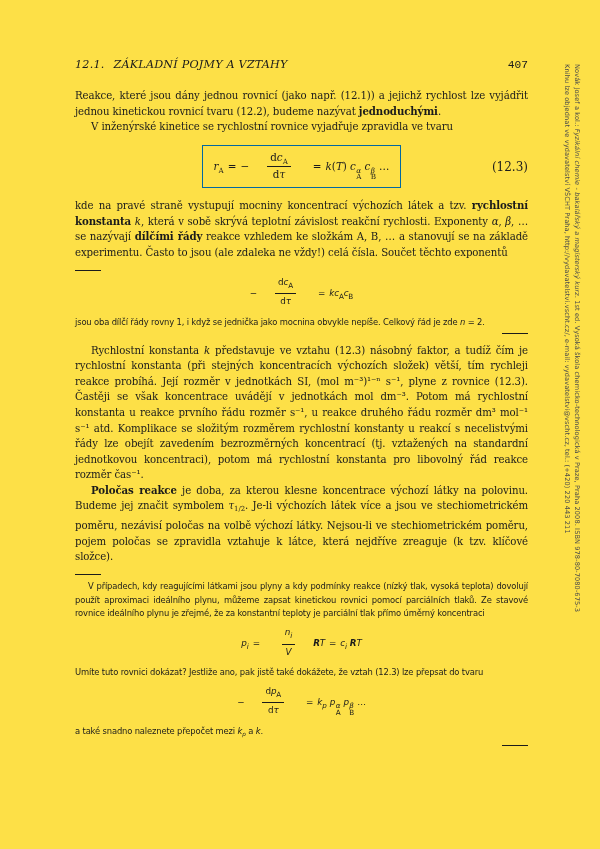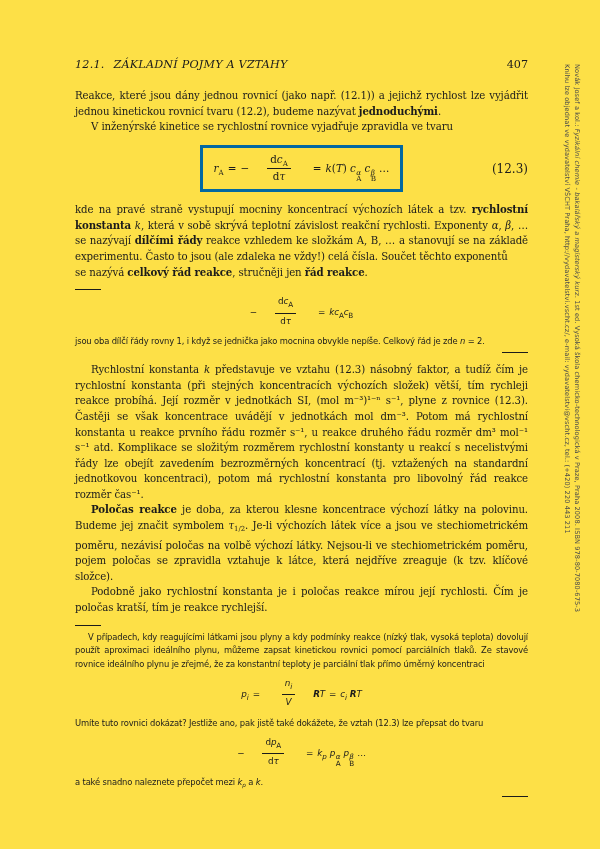--- a/index.html
+++ b/index.html
@@ -4,33 +4,33 @@
 <style>
   html,body{margin:0;padding:0;background:#ffffff;}
   .page{position:relative;width:600px;height:849px;background:#fde047;color:#1b1b1b;overflow:hidden;
         font-family:"DejaVu Serif","Liberation Serif",serif;}
   .content{position:absolute;left:75px;top:58px;width:453px;}
   
   .running-head{display:flex;justify-content:space-between;align-items:baseline;
                 font-size:11.2px;margin-bottom:17px;}
   .head-left{font-style:italic;letter-spacing:0.2px;}
   .head-left .st{margin-left:9px;}
-  .pageno{font-style:normal;}
+  .pageno{font-style:normal;font-family:Liberation Mono, monospace;}
   
   .para{font-size:10.2px;line-height:15.6px;text-align:justify;margin:0;letter-spacing:-0.1px;}
   .para.indent{text-indent:16px;}
   .run-b{font-weight:700;}
   .run-i{font-style:italic;}
   .run-sub{font-size:68%;vertical-align:-2px;}
   .run-subi{font-size:68%;vertical-align:-2px;font-style:italic;}
   
   .eq-row{position:relative;display:flex;justify-content:center;align-items:center;margin:8px 0;}
   .eq-row.boxed-row{margin:10px 0;}
   .math{font-size:10.4px;white-space:nowrap;font-style:normal;}
-  .eq-box{border:3px solid #0369a1;padding:6px 11px;display:inline-block;}
+  .eq-box{border:1px solid #0369a1;padding:6px 11px;display:inline-block;}
   .eq-label{position:absolute;right:0;top:50%;transform:translateY(-50%);font-size:12px;}
   .m-r{font-style:normal;}
   .m-i{font-style:italic;}
   .m-b{font-style:italic;font-weight:700;}
   .m-o{font-style:normal;margin:0 4px;}
   .m-gap{margin-left:3px;}
   .frac{display:inline-block;vertical-align:middle;text-align:center;margin:0 18px;position:relative;top:-1px;}
   .frac .num{display:block;padding:0 3px 1px 3px;border-bottom:0.9px solid currentColor;}
   .frac .den{display:block;padding-top:1px;}
   .stk{display:inline-flex;flex-direction:column;justify-content:center;vertical-align:-3px;
@@ -70,32 +70,30 @@
           <span class="math eq-box"><span class="m-i">r<span class="sb m-r">A</span></span><span class="m-o">=</span><span class="m-r">−</span><span class="frac"><span class="num"><span class="m-r">d</span><span class="m-i">c<span class="sb m-r">A</span></span></span><span class="den"><span class="m-r">d</span><span class="m-i">τ</span></span></span><span class="m-o">=</span><span class="m-i">k</span><span class="m-r">(</span><span class="m-i">T</span><span class="m-r">)</span><span class="m-i m-gap">c<span class="stk">
                 <span class="m-i">α</span>
                 <span class="m-r">A</span>
               </span></span><span class="m-i m-gap">c<span class="stk">
                 <span class="m-i">β</span>
                 <span class="m-r">B</span>
               </span></span><span class="m-r m-gap">…</span></span>
           <span class="eq-label">(12.3)</span>
         </div>
         <p class="para"><span class="run-n">kde na pravé straně vystupují mocniny koncentrací výchozích látek a tzv. </span><span class="run-b">rychlostní konstanta</span><span class="run-n"> </span><span class="run-i">k</span><span class="run-n">, která v sobě skrývá teplotní závislost reakční rychlosti. Exponenty </span><span class="run-i">α</span><span class="run-n">, </span><span class="run-i">β</span><span class="run-n">, … se nazývají </span><span class="run-b">dílčími řády</span><span class="run-n"> reakce vzhledem ke složkám A, B, … a stanovují se na základě experimentu. Často to jsou (ale zdaleka ne vždy!) celá čísla. Součet těchto exponentů</span></p>
-        <p class="para"><span class="run-n">se nazývá </span><span class="run-b">celkový řád reakce</span><span class="run-n">, stručněji jen </span><span class="run-b">řád reakce</span><span class="run-n">.</span></p>
         <div class="note">
           <div class="rule-start"></div>
           <div class="eq-row">
             <span class="math"><span class="m-r">−</span><span class="frac"><span class="num"><span class="m-r">d</span><span class="m-i">c<span class="sb m-r">A</span></span></span><span class="den"><span class="m-r">d</span><span class="m-i">τ</span></span></span><span class="m-o">=</span><span class="m-i">k</span><span class="m-i">c<span class="sb m-r">A</span></span><span class="m-i">c<span class="sb m-r">B</span></span></span>
           </div>
           <p class="para"><span class="run-n">jsou oba dílčí řády rovny 1, i když se jednička jako mocnina obvykle nepíše. Celkový řád je zde </span><span class="run-i">n</span><span class="run-n"> = 2.</span></p>
           <div class="rule-end"></div>
         </div>
         <p class="para indent"><span class="run-n">Rychlostní konstanta </span><span class="run-i">k</span><span class="run-n"> představuje ve vztahu (12.3) násobný faktor, a tudíž čím je rychlostní konstanta (při stejných koncentracích výchozích složek) větší, tím rychleji reakce probíhá. Její rozměr v jednotkách SI, (mol m⁻³)¹⁻ⁿ s⁻¹, plyne z rovnice (12.3). Častěji se však koncentrace uvádějí v jednotkách mol dm⁻³. Potom má rychlostní konstanta u reakce prvního řádu rozměr s⁻¹, u reakce druhého řádu rozměr dm³ mol⁻¹ s⁻¹ atd. Komplikace se složitým rozměrem rychlostní konstanty u reakcí s necelistvými řády lze obejít zavedením bezrozměrných koncentrací (tj. vztažených na standardní jednotkovou koncentraci), potom má rychlostní konstanta pro libovolný řád reakce rozměr čas⁻¹.</span></p>
         <p class="para indent"><span class="run-b">Poločas reakce</span><span class="run-n"> je doba, za kterou klesne koncentrace výchozí látky na polovinu. Budeme jej značit symbolem </span><span class="run-i">τ</span><span class="run-sub">1/2</span><span class="run-n">. Je-li výchozích látek více a jsou ve stechiometrickém poměru, nezávisí poločas na volbě výchozí látky. Nejsou-li ve stechiometrickém poměru, pojem poločas se zpravidla vztahuje k látce, která nejdříve zreaguje (k tzv. klíčové složce).</span></p>
-        <p class="para indent"><span class="run-n">Podobně jako rychlostní konstanta je i poločas reakce mírou její rychlosti. Čím je poločas kratší, tím je reakce rychlejší.</span></p>
         <div class="note">
           <div class="rule-start"></div>
           <p class="para indent"><span class="run-n">V případech, kdy reagujícími látkami jsou plyny a kdy podmínky reakce (nízký tlak, vysoká teplota) dovolují použít aproximaci ideálního plynu, můžeme zapsat kinetickou rovnici pomocí parciálních tlaků. Ze stavové rovnice ideálního plynu je zřejmé, že za konstantní teploty je parciální tlak přímo úměrný koncentraci</span></p>
           <div class="eq-row">
             <span class="math"><span class="m-i">p<span class="sb m-i">i</span></span><span class="m-o">=</span><span class="frac"><span class="num"><span class="m-i">n<span class="sb m-i">i</span></span></span><span class="den"><span class="m-i">V</span></span></span><span class="m-b">R</span><span class="m-i">T</span><span class="m-o">=</span><span class="m-i">c<span class="sb m-i">i</span></span><span class="m-b m-gap">R</span><span class="m-i">T</span></span>
           </div>
           <p class="para"><span class="run-n">Umíte tuto rovnici dokázat? Jestliže ano, pak jistě také dokážete, že vztah (12.3) lze přepsat do tvaru</span></p>
           <div class="eq-row">
             <span class="math"><span class="m-r">−</span><span class="frac"><span class="num"><span class="m-r">d</span><span class="m-i">p<span class="sb m-r">A</span></span></span><span class="den"><span class="m-r">d</span><span class="m-i">τ</span></span></span><span class="m-o">=</span><span class="m-i">k<span class="sb m-i">p</span></span><span class="m-i m-gap">p<span class="stk">
                   <span class="m-i">α</span>

